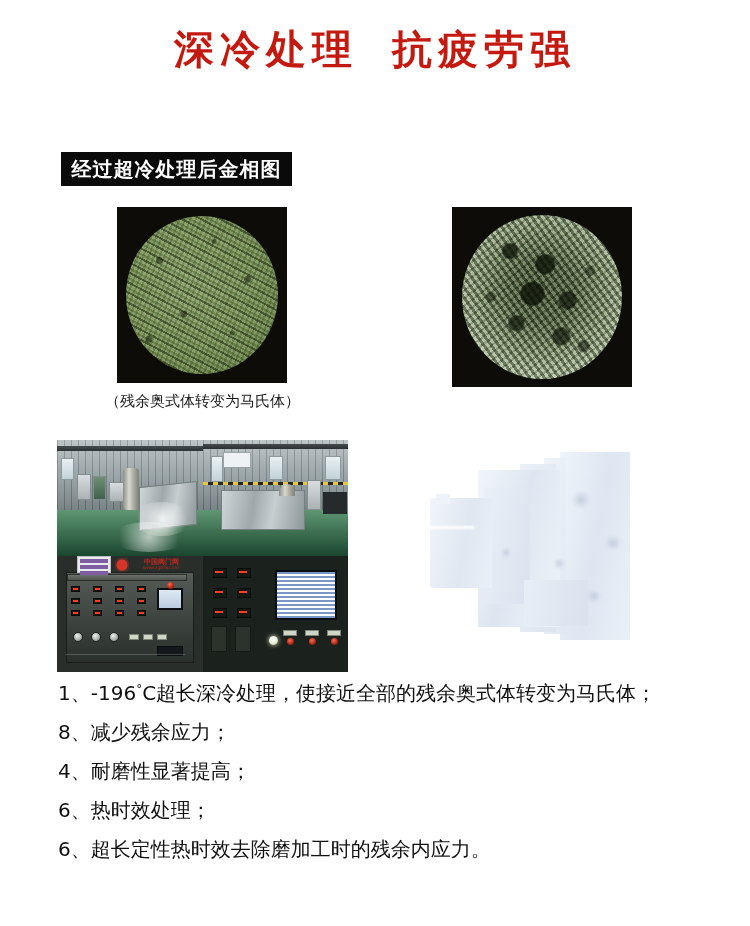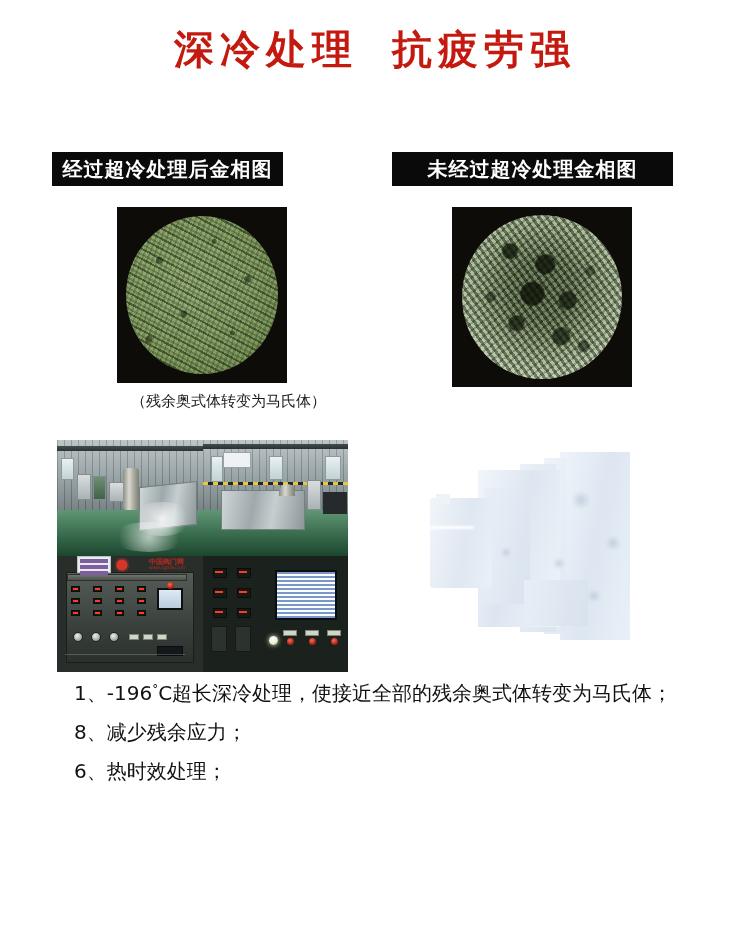--- a/index.html
+++ b/index.html
@@ -24,21 +24,21 @@
 
   
   .bar {
     position: absolute; height: 34px;
     background: #0a0a0a;
     color: #ffffff;
     font-size: 20px; font-weight: 700;
     letter-spacing: 1px;
     display: flex; align-items: center; justify-content: center;
   }
-  .bar-left  { left: 52px;  top: 152px; width: 231px; }
+  .bar-left  { left: 61px;  top: 152px; width: 231px; }
   .bar-right { left: 392px; top: 152px; width: 281px; }
 
   
   .micro {
     position: absolute;
     background: #0d0c08;
     overflow: hidden;
   }
   .micro-left  { left: 117px; top: 207px; width: 170px; height: 176px; }
   .micro-right { left: 452px; top: 207px; width: 180px; height: 180px; }
@@ -86,21 +86,21 @@
         rgba(205,218,192,.18) 2px 6px),
       radial-gradient(circle at 50% 46%,
         #3f4f30 0%, #4c5c3a 26%, #8d9f79 52%,
         #c3d0b3 76%, #d6e0c9 92%, #b9c7a8 100%);
   }
 
   
   .caption {
     position: absolute;
     font-size: 15px; color: #1a1a1a;
-    text-align: center; white-space: nowrap; margin-left: 26px;
+    text-align: center; white-space: nowrap;
   }
   .cap-left  { left: 0;   top: 392px; width: 405px; }
   .cap-right { left: 360px; top: 392px; width: 390px; }
 
   
   .collage {
     position: absolute; left: 57px; top: 440px;
     width: 291px; height: 232px;
     overflow: hidden; background: #111;
   }
@@ -166,21 +166,21 @@
     background: radial-gradient(circle at 40% 35%, #ffffff, #e8f0d6 55%, #8d9a6c 100%);
     box-shadow: 0 0 5px rgba(255,255,220,.9); }
   .knob-red { position: absolute; width: 7px; height: 7px; border-radius: 50%;
     background: radial-gradient(circle at 40% 35%, #ff6a50, #8e1a0c 75%); }
   .tag { position: absolute; height: 6px; background: #cfd6c8; border: 1px solid #7d8478; }
   .banner { position: absolute; background: linear-gradient(#6e746d, #4b514b);
     border: 1px solid #2b302b; }
 
   
   .watermark { position: absolute; left: 58px; top: 114px; width: 86px; height: 22px;
-    display: flex; align-items: center; gap: 20px; }
+    display: flex; align-items: center; gap: 14px; text-align: right; }
   .wm-badge { width: 14px; height: 14px; background:
       radial-gradient(circle at 50% 50%, #d8352a 0 5px, rgba(216,53,42,.25) 6px 7px, transparent 8px);
     border-radius: 2px; }
   .wm-txt { line-height: 1; }
   .wm-cn { font-size: 7px; color: #b92a1e; font-weight: 700; white-space: nowrap; }
   .wm-url { font-size: 4.5px; color: #b92a1e; white-space: nowrap; }
   .wm-chip { position: absolute; left: -38px; top: 2px; width: 34px; height: 17px;
     background: #e9ecef; border: 1px solid #b9bfc4; }
   .wm-chip span { display: block; height: 4px; margin: 2px 2px 0; background: #7e5ea0; }
 
@@ -206,44 +206,41 @@
     background: linear-gradient(100deg, #eff4fa 0%, #dde6f1 50%, #e9f0f7 100%); }
   .p8 { left: 124px; top: 140px; width: 64px; height: 46px;
     background: linear-gradient(100deg, #e7eef6, #d8e2ed); }
   .p-hi { position: absolute; left: 30px; top: 86px; width: 44px; height: 3px;
     background: rgba(255,255,255,.95); filter: blur(1px); }
   .p-sh { position: absolute; border-radius: 50%;
     background: radial-gradient(circle, rgba(170,185,205,.55), rgba(170,185,205,0) 70%);
     filter: blur(1px); }
 
   
-  .list { position: absolute; left: 74px; top: 683px; width: 660px; }
+  .list { position: absolute; left: 58px; top: 683px; width: 660px; }
   .li {
     font-size: 20px; color: #111;
     line-height: 1; margin-bottom: 19px;
     white-space: nowrap;
   }
   .deg { font-size: 12px; vertical-align: 7px; }
 </style>
 </head>
 <body>
 
 <div class="page">
 
   <div class="title">
     <span>深冷处理</span><span class="gap"></span><span>抗疲劳强</span>
   </div>
 
   <div class="bar bar-left">
     <span>经过超冷处理后金相图</span>
   </div>
 
-  <div class="bar bar-right">
-    <span>未经过超冷处理金相图</span>
-  </div>
 
   <div class="micro micro-left">
     <div class="disc disc-a"></div>
   </div>
 
   <div class="micro micro-right">
     <div class="disc disc-b"></div>
   </div>
 
   <div class="caption cap-left">（残余奥式体转变为马氏体）</div>
@@ -396,16 +393,18 @@
     <div class="p-sh" style="left:152px;top:118px;width:14px;height:11px;"></div>
     <div class="p-sh" style="left:186px;top:150px;width:16px;height:12px;"></div>
     <div class="p-sh" style="left:100px;top:108px;width:12px;height:9px;"></div>
   </div>
 
   <div class="list">
     <div class="li">
       <span>1、-196</span><span class="deg">°</span><span>C超长深冷处理，使接近全部的残余奥式体转变为马氏体；</span>
     </div>
     <div class="li">8、减少残余应力；</div>
+    <div class="li">4、耐磨性显著提高；</div>
     <div class="li">6、热时效处理；</div>
+    <div class="li">6、超长定性热时效去除磨加工时的残余内应力。</div>
   </div>
 
 </div>
 
 </body></html>

